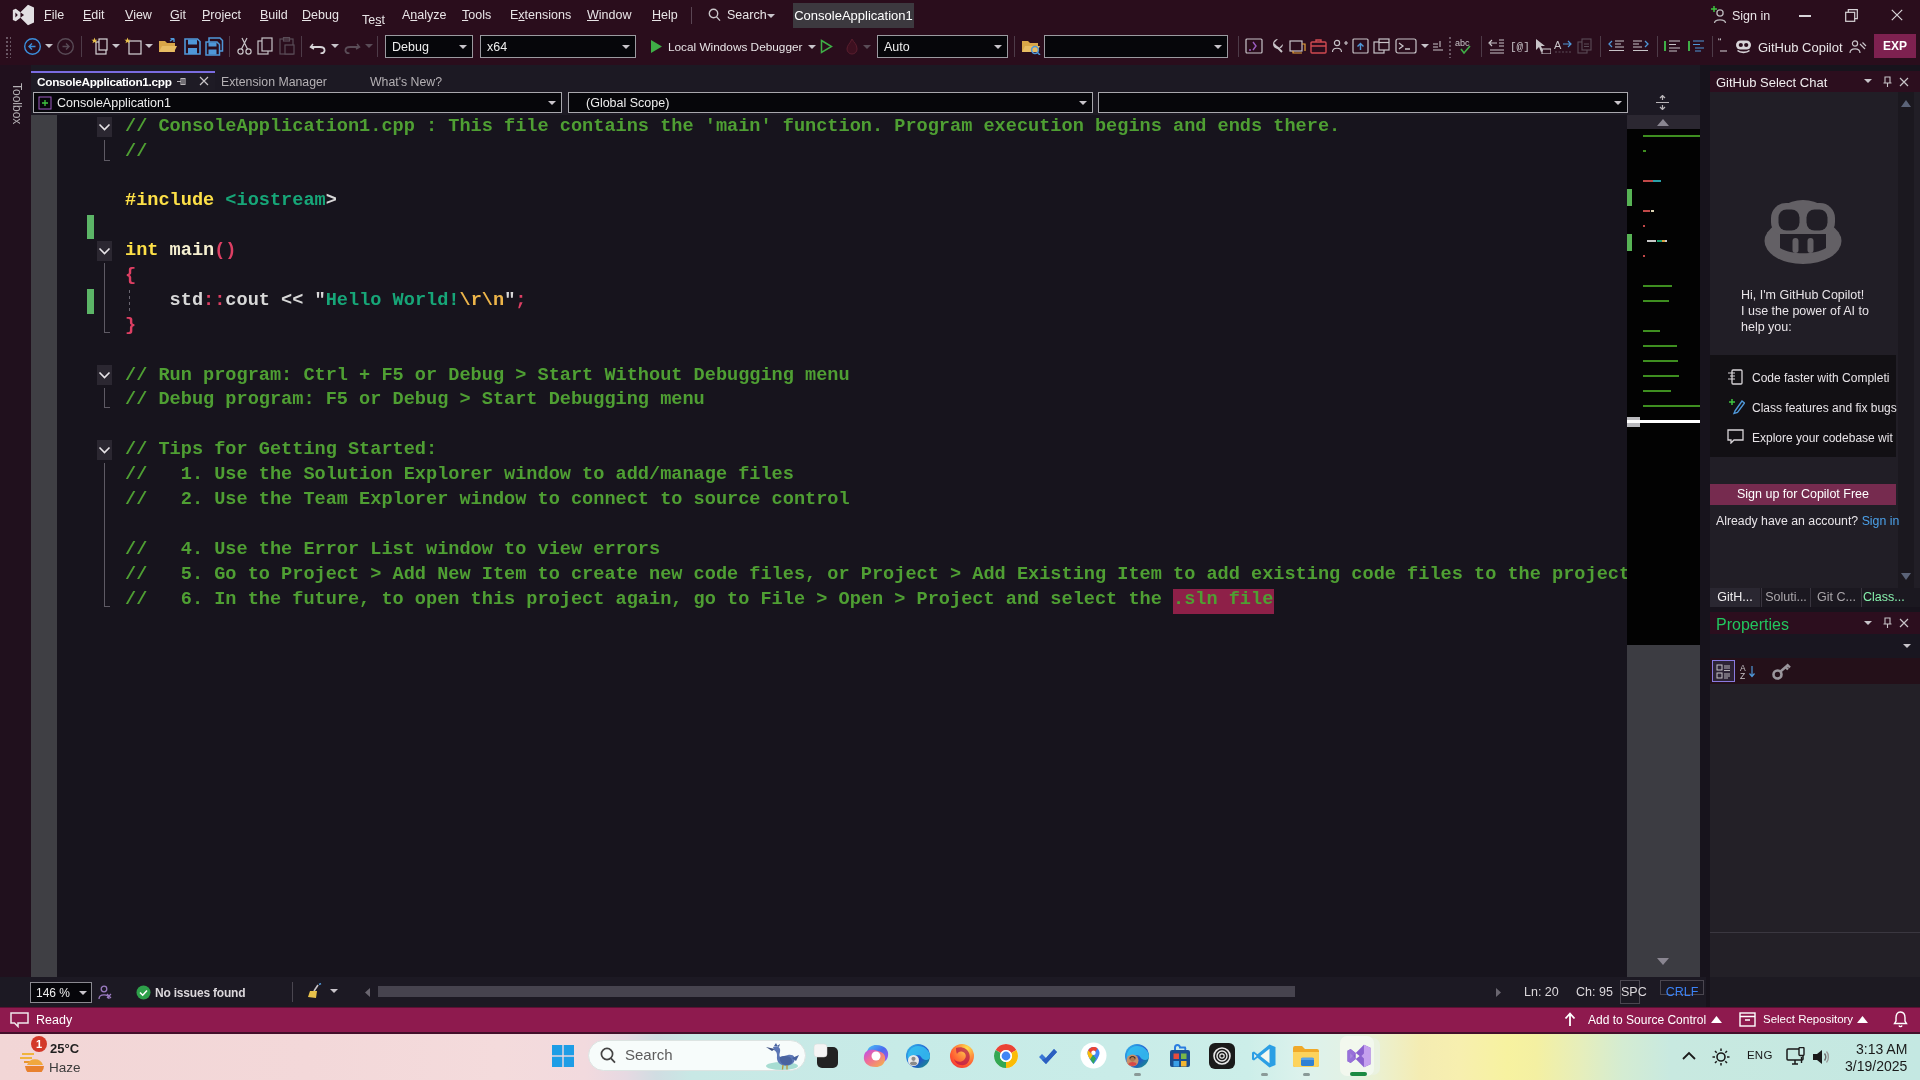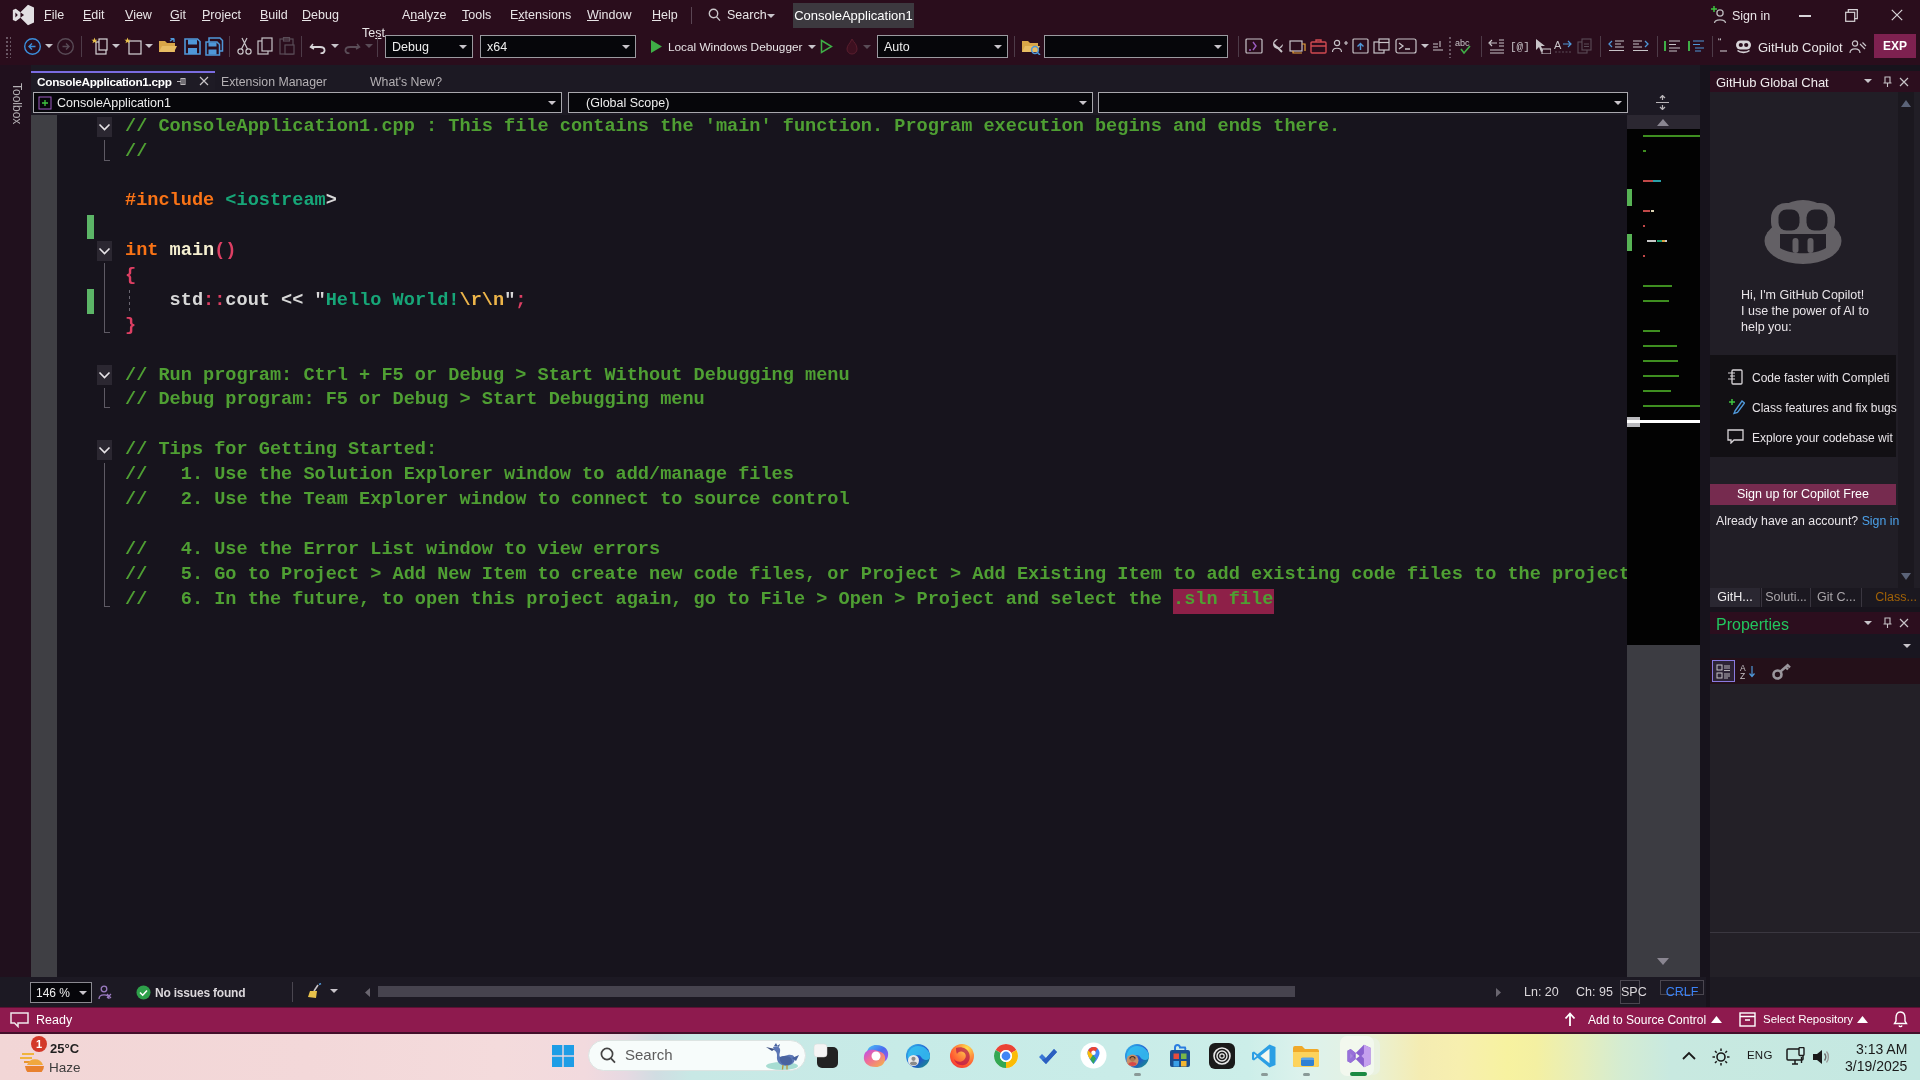--- a/index.html
+++ b/index.html
@@ -4,38 +4,38 @@
 *{margin:0;padding:0;box-sizing:border-box;}
 html,body{width:1920px;height:1080px;overflow:hidden;background:#17141d;font-family:"Liberation Sans",sans-serif;}
 .abs{position:absolute;}
 #stage{position:relative;width:1920px;height:1080px;}
 .ui{font-size:12.5px;color:#e8e4e6;}
 .cbx{background:#06060a;border:1px solid #9b9aa0;color:#eee;font-size:12.5px;display:flex;align-items:center;}
 .caret{width:0;height:0;border-left:4px solid transparent;border-right:4px solid transparent;border-top:4px solid #c8c4ca;}
 .sep{width:1px;background:#4e3b48;}
 
 .cl{position:absolute;left:0;white-space:pre;font-family:"Liberation Mono",monospace;font-size:18.58px;font-weight:700;line-height:24.89px;height:24.89px;}
-.cg{color:#4f9f33;}.ck{color:#f97316;}.cs{color:#17a678;}.cw{color:#d8d8d8;}.cm{color:#f5efd0;}.cp{color:#dd3f63;}.co{color:#edb54a;}
+.cg{color:#4f9f33;}.ck{color:#fde047;}.cs{color:#17a678;}.cw{color:#d8d8d8;}.cm{color:#f5efd0;}.cp{color:#dd3f63;}.co{color:#edb54a;}
 </style></head>
 <body>
 <div id="stage">
 
 <div class="abs" style="left:0;top:0;width:1920px;height:65px;background:#2a0d1c;"></div>
 
 <svg class="abs" style="left:12px;top:4px;" width="22" height="22" viewBox="0 0 24 24">
 <path fill-rule="evenodd" d="M17.43 0.76 L9.22 8.97 L4.12 5.08 L0.92 6.68 L0.92 17.32 L4.12 18.92 L9.22 15.03 L17.43 23.24 L24 20.29 L24 3.71 Z M3.7 14.66 L3.7 9.34 L6.36 12 Z M9.22 15.03 L9.22 8.97 L13.14 12 Z" fill="#e2dfe2"></path>
 </svg>
 <div class="abs ui" style="left:44px;top:8px;text-align:right;"><span style="text-decoration:underline;">F</span>ile</div>
 <div class="abs ui" style="left:83px;top:8px;"><span style="text-decoration:underline;">E</span>dit</div>
 <div class="abs ui" style="left:125px;top:8px;"><span style="text-decoration:underline;">V</span>iew</div>
 <div class="abs ui" style="left:170px;top:8px;"><span style="text-decoration:underline;">G</span>it</div>
 <div class="abs ui" style="left:202px;top:8px;"><span style="text-decoration:underline;">P</span>roject</div>
 <div class="abs ui" style="left:260px;top:8px;"><span style="text-decoration:underline;">B</span>uild</div>
 <div class="abs ui" style="left:302px;top:8px;"><span style="text-decoration:underline;">D</span>ebug</div>
-<div class="abs ui" style="left:362px;top:26px;">Te<span style="text-decoration:underline;">s</span>t</div>
+<div class="abs ui" style="left:362px;top:13px;">Te<span style="text-decoration:underline;">s</span>t</div>
 <div class="abs ui" style="left:402px;top:8px;">A<span style="text-decoration:underline;">n</span>alyze</div>
 <div class="abs ui" style="left:462px;top:8px;"><span style="text-decoration:underline;">T</span>ools</div>
 <div class="abs ui" style="left:510px;top:8px;">E<span style="text-decoration:underline;">x</span>tensions</div>
 <div class="abs ui" style="left:587px;top:8px;"><span style="text-decoration:underline;">W</span>indow</div>
 <div class="abs ui" style="left:652px;top:8px;"><span style="text-decoration:underline;">H</span>elp</div>
 
 <div class="abs" style="left:691px;top:7px;width:1px;height:17px;background:#5a4553;"></div>
 
 <svg class="abs" style="left:708px;top:8px;" width="13" height="14" viewBox="0 0 13 14">
       <circle cx="5.5" cy="5.5" r="4.2" fill="none" stroke="#c9c5c9" stroke-width="1.4"></circle>
@@ -411,21 +411,21 @@
 <svg class="abs" style="left:1495px;top:987px;" width="8" height="11" viewBox="0 0 8 11">
       <path d="M1 1 L6 5.5 L1 10 Z" fill="#6a6670"></path>
     </svg>
 <div class="abs" style="left:1524px;top:985px;color:#dcd8dc;font-size:12.5px;">Ln: 20</div>
 <div class="abs" style="left:1576px;top:985px;color:#dcd8dc;font-size:12.5px;">Ch: 95</div>
 <div class="abs" style="left:1620px;top:980px;width:20px;height:24px;border:1px solid #4a4650;color:#dcd8dc;font-size:12.5px;text-align:center;line-height:23px;">SPC</div>
 <div class="abs" style="left:1660px;top:980px;width:44px;height:15px;border:1px solid #4a4650;color:#3b82f6;font-size:12.5px;text-align:center;line-height:23px;">CRLF</div>
 <div class="abs" style="left:1710px;top:65px;width:210px;height:942px;background:#211e26;"></div>
 <div class="abs" style="left:1710px;top:65px;width:210px;height:6px;background:#17131c;"></div>
 <div class="abs" style="left:1710px;top:71px;width:210px;height:21px;background:#2c0e1e;"></div>
-<div class="abs" style="left:1716px;top:75px;color:#f0ecee;font-size:13px;">GitHub Global Chat</div>
+<div class="abs" style="left:1716px;top:75px;color:#f0ecee;font-size:13px;">GitHub Select Chat</div>
 <div class="abs caret" style="left:1864px;top:79px;"></div>
 <svg class="abs" style="left:1882px;top:76px;" width="11" height="12" viewBox="0 0 11 12">
       <path d="M3 1 L8 1 L8 7 L3 7 Z M3 7 L8 7 M5.5 7 L5.5 11 M1.5 7 L9.5 7" stroke="#c8c4c8" stroke-width="1.1" fill="none"></path>
     </svg>
 <svg class="abs" style="left:1899px;top:77px;" width="10" height="10" viewBox="0 0 10 10">
       <path d="M1 1 L9 9 M9 1 L1 9" stroke="#c8c4c8" stroke-width="1.2"></path>
     </svg>
 <div class="abs" style="left:1898px;top:92px;width:16px;height:496px;background:#1b181f;"></div>
 <svg class="abs" style="left:1901px;top:100px;" width="10" height="7" viewBox="0 0 10 7">
       <path d="M5 0 L10 7 L0 7 Z" fill="#5b6378"></path>
@@ -458,21 +458,21 @@
 <svg class="abs" style="left:1727px;top:429px;" width="17" height="15" viewBox="0 0 17 15">
       <path d="M1 1 L16 1 L16 11 L7 11 L4 14 L4 11 L1 11 Z" fill="none" stroke="#d8d4d8" stroke-width="1.3"></path>
     </svg>
 <div class="abs" style="left:1752px;top:431px;color:#e8e4e8;font-size:12px;white-space:nowrap;">Explore your codebase wit</div>
 <div class="abs" style="left:1710px;top:484px;width:186px;height:21px;background:#762b4f;color:#fff;font-size:12.5px;text-align:center;line-height:21px;">Sign up for Copilot Free</div>
 <div class="abs" style="left:1716px;top:514px;color:#e8e4e8;font-size:12.3px;white-space:nowrap;">Already have an account? <span style="color:#4ba0e8;">Sign in</span></div>
 <div class="abs" style="left:1710px;top:588px;width:210px;height:19px;background:#1b1820;"></div>
 <div class="abs" style="left:1710px;top:588px;width:50px;height:19px;background:#2a2731;color:#f0eef0;font-size:12.5px;text-align:center;line-height:19px;">GitH...</div>
 <div class="abs" style="left:1761px;top:588px;width:50px;height:19px;color:#aaa6aa;font-size:12.5px;text-align:center;line-height:19px;border-right:1px solid #3a3640;border-left:1px solid #3a3640;">Soluti...</div>
 <div class="abs" style="left:1812px;top:588px;width:50px;height:19px;color:#aaa6aa;font-size:12.5px;text-align:center;line-height:19px;border-right:1px solid #3a3640;">Git C...</div>
-<div class="abs" style="left:1863px;top:588px;width:54px;height:19px;color:#a16207;font-size:12.5px;text-align:right;line-height:19px;">Class...</div>
+<div class="abs" style="left:1863px;top:588px;width:54px;height:19px;color:#86efac;font-size:12.5px;text-align:left;line-height:19px;">Class...</div>
 <div class="abs" style="left:1710px;top:607px;width:210px;height:5px;background:#17131c;"></div>
 <div class="abs" style="left:1710px;top:612px;width:210px;height:22px;background:#2c0e1e;"></div>
 <div class="abs" style="left:1716px;top:616px;color:#22c55e;font-size:16px;">Properties</div>
 <div class="abs caret" style="left:1864px;top:621px;"></div>
 <svg class="abs" style="left:1882px;top:617px;" width="11" height="12" viewBox="0 0 11 12">
       <path d="M3 1 L8 1 L8 7 L3 7 Z M5.5 7 L5.5 11 M1.5 7 L9.5 7" stroke="#c8c4c8" stroke-width="1.1" fill="none"></path>
     </svg>
 <svg class="abs" style="left:1899px;top:618px;" width="10" height="10" viewBox="0 0 10 10">
       <path d="M1 1 L9 9 M9 1 L1 9" stroke="#c8c4c8" stroke-width="1.2"></path>
     </svg>

